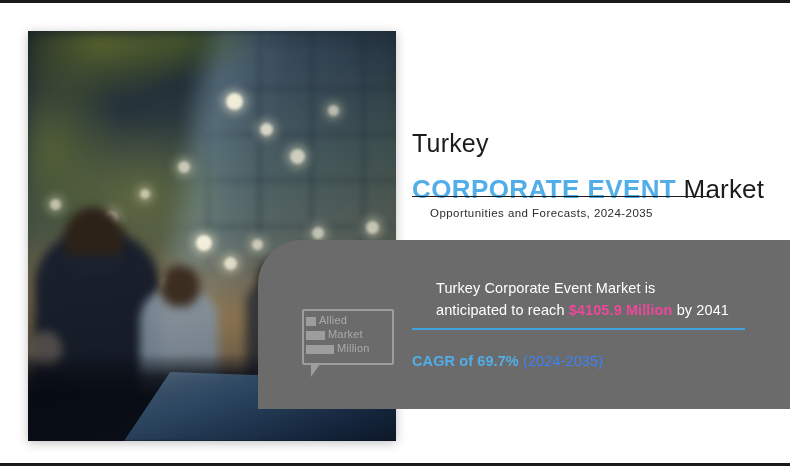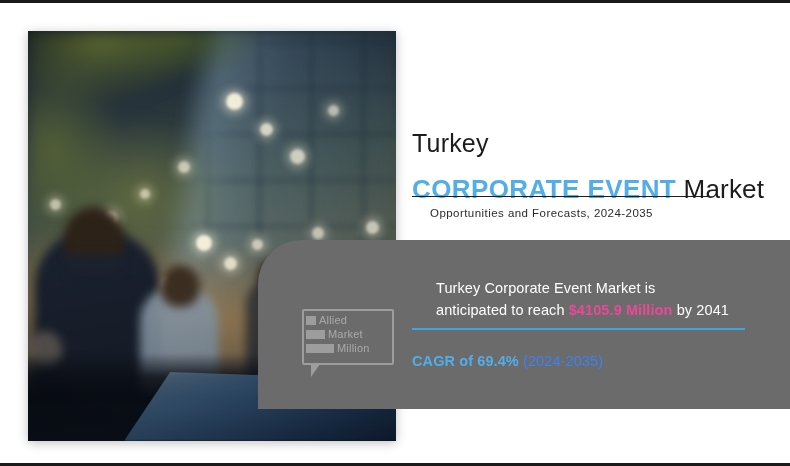--- a/index.html
+++ b/index.html
@@ -127,21 +127,21 @@
     position:absolute; inset:0;
     border:2px solid #cfcfcf;
     border-radius:2px;
   }
   #watermark .wm-tail {
     position:absolute; left:9px; bottom:-12px;
     width:0;height:0;
     border-left:9px solid #cfcfcf;
     border-bottom:13px solid transparent;
   }
-  #watermark .wm-row { position:absolute; left:4px; display:flex; align-items:center; }
+  #watermark .wm-row { position:absolute; left:4px; display:flex; align-items:flex-end; }
   #watermark .wm-bar { background:#cfcfcf; height:9px; margin-right:3px; }
   #watermark .wm-txt { color:#e3e3e3; font-size:11px; letter-spacing:.2px; font-family:"Liberation Sans", sans-serif; }
 
   
   #heading {
     position:absolute;
     left:412px; top:126px;
     width:348px;
     z-index:5;
   }
@@ -283,16 +283,16 @@
   <div id="subtitle">Opportunities and Forecasts, 2024-2035</div>
 
   <div id="stat-block">
     <div class="stat-line">Turkey Corporate Event Market  is</div>
     <div class="stat-line"><span>anticipated to reach  </span><span class="stat-hl">$4105.9 Million</span><span> by 2041</span></div>
   </div>
 
   <div id="blue-rule"></div>
 
   <div id="cagr-block">
-    <div class="cagr-line2"><span class="cagr-hl">CAGR of 69.4%</span><span class="cagr-years"> (2024-2035)</span></div>
+    <div class="cagr-line2"><span class="cagr-hl">CAGR of 69.7%</span><span class="cagr-years"> (2024-2035)</span></div>
   </div>
 
 </div>
 
 </body></html>

